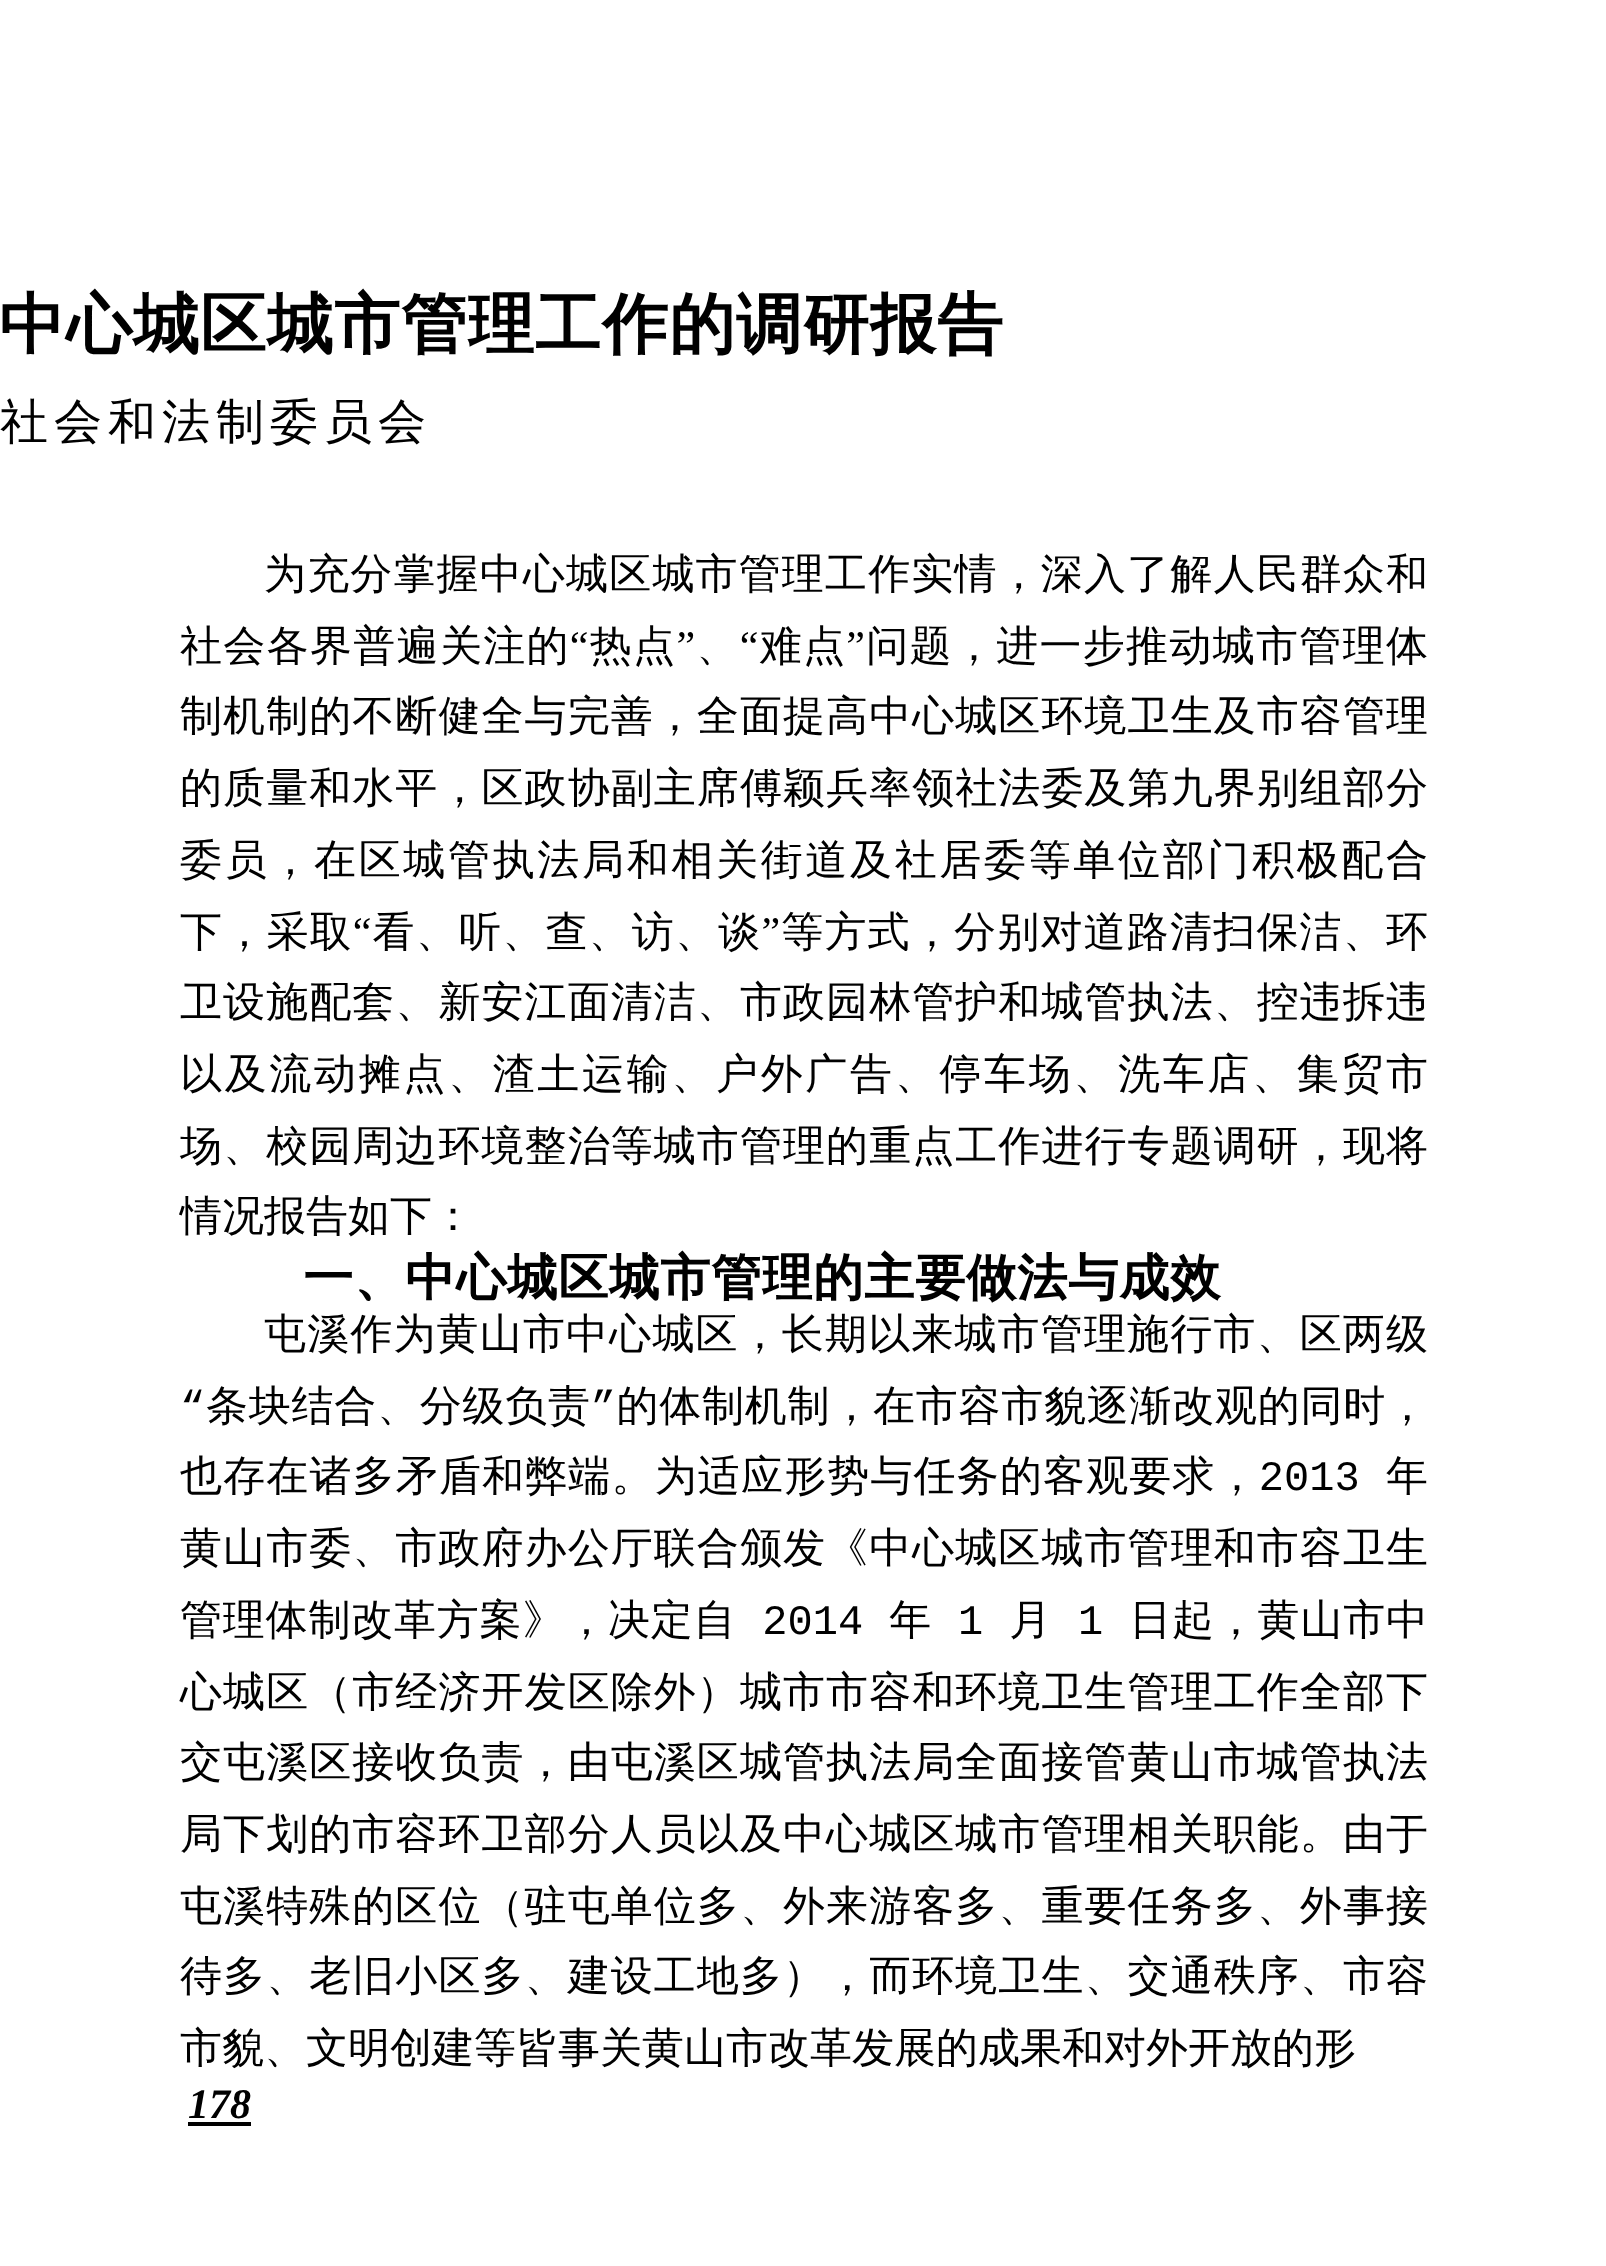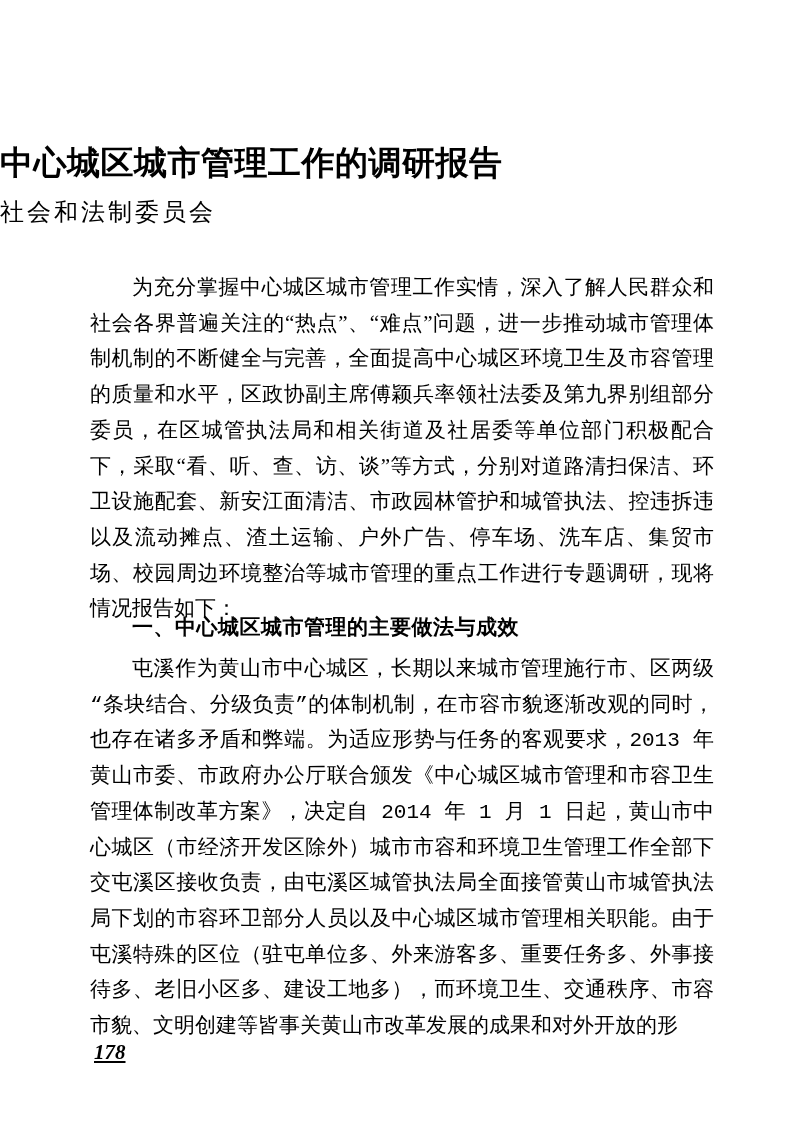--- a/index.html
+++ b/index.html
@@ -53,22 +53,22 @@
     text-indent: 2em;
     font-family: "Liberation Serif", serif;
   }
   .para-intro { top: 270px; }
   .para-section-1 { top: 652px; font-family: Liberation Mono, monospace; }
   .section-heading {
     position: absolute;
     top: 612px;
     left: 90px;
     width: 624px;
-    margin: 0;
-    font-size: 21px;
+    margin: 12px;
+    font-size: 25px;
     line-height: 30px;
     font-weight: bold;
     text-indent: 2em;
     font-family: "Liberation Sans", sans-serif;
     letter-spacing: 0.5px;
   }
   .page-number {
     position: absolute;
     top: 1040px;
     left: 94px;

